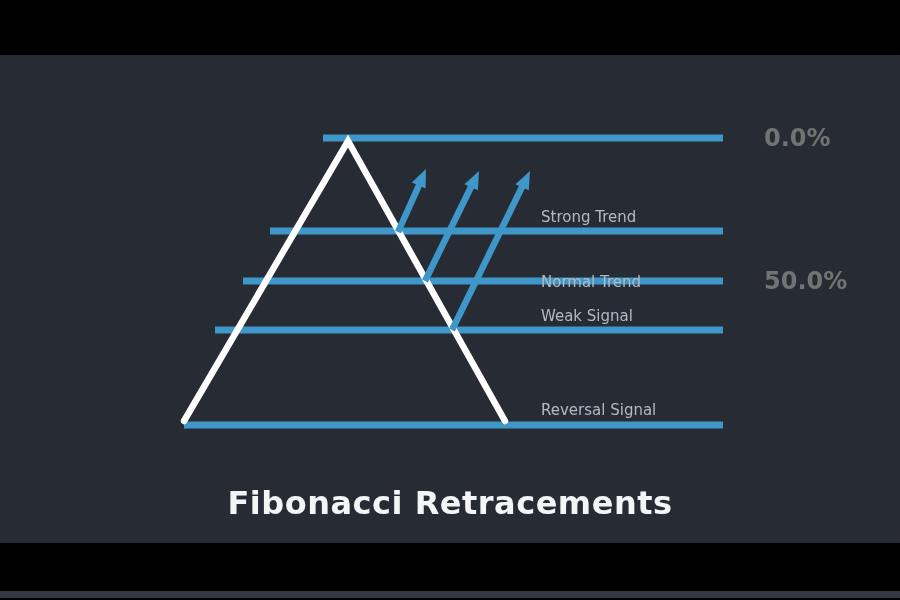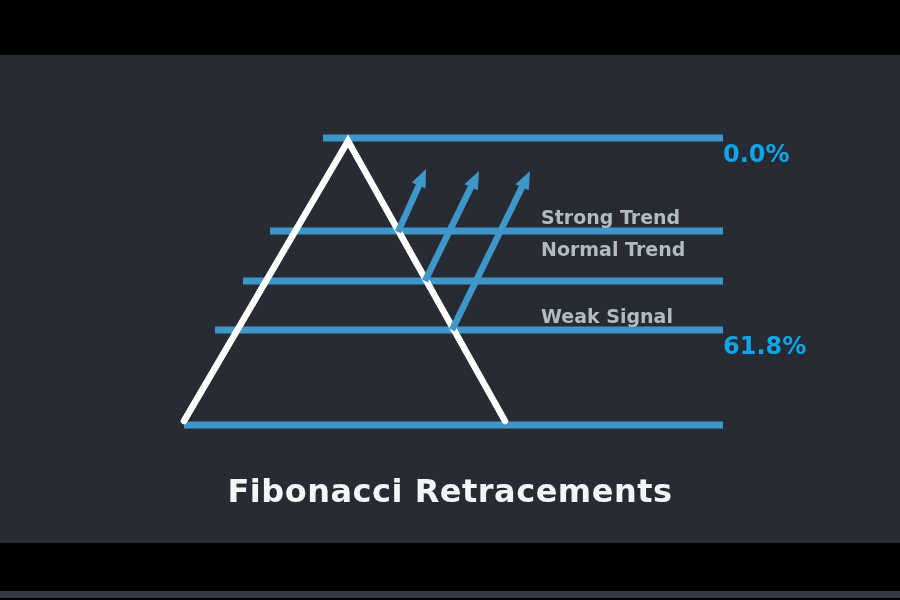--- a/index.html
+++ b/index.html
@@ -33,45 +33,44 @@
   }
   .diagram-svg {
     position: absolute;
     left: 0;
     top: 0;
     width: 900px;
     height: 600px;
   }
   .level-value {
     position: absolute;
-    left: 723px;
+    left: 764px;
     height: 32px;
     line-height: 32px;
     font-size: 24px;
     font-weight: bold;
-    color: #0ea5e9;
+    color: #737373;
     letter-spacing: 0px;
     white-space: nowrap;
-    margin-top: 16px;
   }
   .trend-label {
     position: absolute;
     left: 541px;
     height: 17px;
     line-height: 17px;
-    font-size: 19px;
-    font-weight: bold;
+    font-size: 15px;
+    font-weight: normal;
     color: #b4bac2;
     white-space: nowrap;
   }
   .diagram-title {
     position: absolute;
     left: 0;
     right: 0;
-    top: 472px;
+    top: 484px;
     text-align: center;
     font-size: 32px;
     font-weight: bold;
     color: #f3f5f7;
     letter-spacing: 0.5px;
   }
 </style>
 </head>
 <body>
 
@@ -99,21 +98,22 @@
       <line x1="425" y1="281" x2="472" y2="185" stroke="#3f96c8" stroke-width="6.5"></line>
       <polygon points="479,171 477.9,190.2 464.4,184.2" fill="#3f96c8"></polygon>
     </g>
     <g>
       <line x1="452" y1="330" x2="523" y2="185" stroke="#3f96c8" stroke-width="6.5"></line>
       <polygon points="530,171 528.8,190.2 515.4,184.2" fill="#3f96c8"></polygon>
     </g>
   </svg>
 
   <div class="trend-label" style="top:209px">Strong Trend</div>
-  <div class="trend-label" style="top:241px">Normal Trend</div>
+  <div class="trend-label" style="top:274px">Normal Trend</div>
   <div class="trend-label" style="top:308px">Weak Signal</div>
+  <div class="trend-label" style="top:402px">Reversal Signal</div>
 
   <div class="level-value" style="top:122px">0.0%</div>
-  <div class="level-value" style="top:314px">61.8%</div>
+  <div class="level-value" style="top:265px">50.0%</div>
 
   <div class="diagram-title">Fibonacci Retracements</div>
 
 </div>
 
 </body></html>

